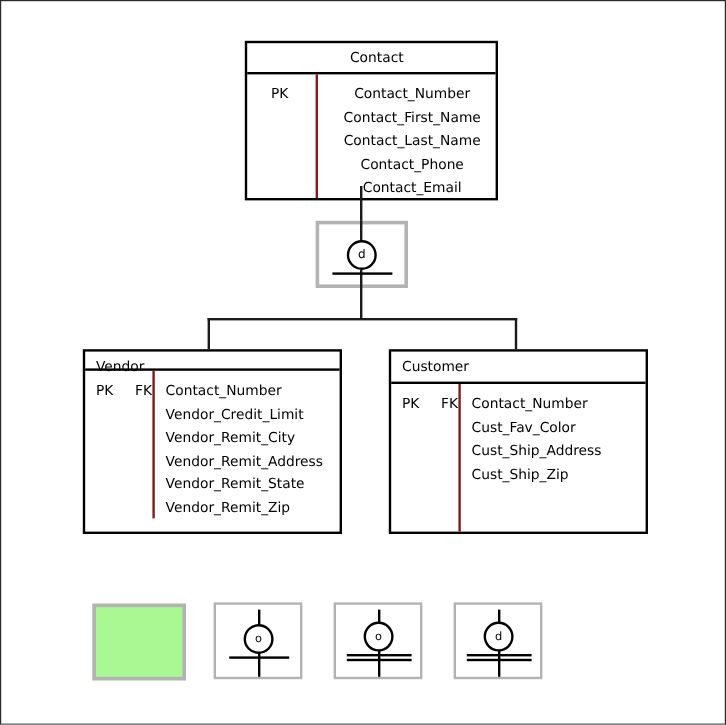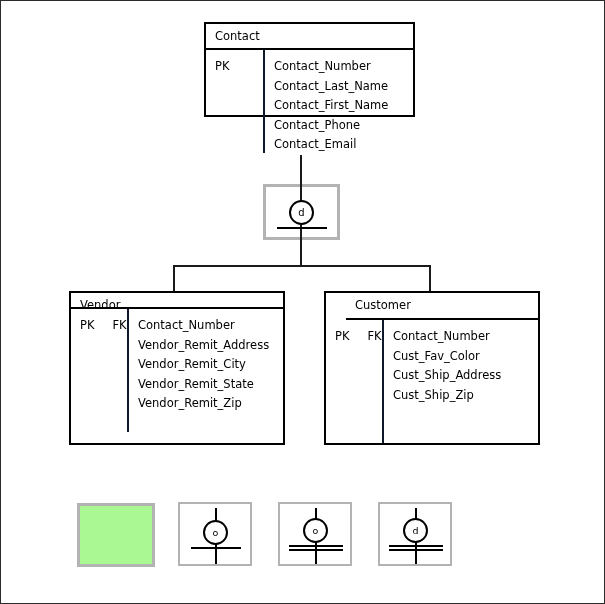--- a/index.html
+++ b/index.html
@@ -35,21 +35,21 @@
     color: #000000;
     line-height: 14px;
     white-space: nowrap;
   }
   .entity-body {
     display: flex;
     box-sizing: border-box;
   }
   .key-col {
     box-sizing: border-box;
-    border-right: 2px solid #0f172a;
+    border-right: 2px solid #7f1d1d;
     padding: 7px 12px 7px 9px;
     font-size: 11.5px;
     line-height: 19.5px;
     color: #000000;
     white-space: nowrap;
     flex: 0 0 auto;
   }
   .key-col .k {
     display: inline-block;
   }
@@ -149,30 +149,30 @@
     width: 2px;
     background: #000000;
     z-index: 1;
   }
 </style>
 </head>
 <body>
 
 <div id="canvas">
 
-  <div class="entity" style="left:203px; top:21px; width:211px; height:95px;">
+  <div class="entity" style="left:203px; top:33px; width:211px; height:133px;text-align:center;">
     <div class="entity-title" style="height:26px;">Contact</div>
     <div class="entity-body" style="height:103px;">
       <div class="key-col" style="width:59px;">
         <span class="k">PK</span>
       </div>
       <div class="attr-col">
         <span class="row">Contact_Number</span>
+        <span class="row">Contact_First_Name</span>
         <span class="row">Contact_Last_Name</span>
-        <span class="row">Contact_First_Name</span>
         <span class="row">Contact_Phone</span>
         <span class="row">Contact_Email</span>
       </div>
     </div>
   </div>
 
   <div class="line-v" style="left:299px; top:154px; height:32px;"></div>
 
   <div class="spec-box" style="left:262px; top:183px; width:77px; height:56px;"></div>
   <div class="spec-stem" style="left:299px; top:183px; height:17px;"></div>
@@ -185,30 +185,31 @@
   <div class="line-v" style="left:428px; top:264px; height:27px;"></div>
 
   <div class="entity" style="left:68px; top:290px; width:216px; height:154px;">
     <div class="entity-title" style="height:16px;">Vendor</div>
     <div class="entity-body" style="height:123px;">
       <div class="key-col" style="width:58px;">
         <span class="k">PK</span><span class="k">FK</span>
       </div>
       <div class="attr-col">
         <span class="row">Contact_Number</span>
+        <span class="row">Vendor_Credit_Limit</span>
+        <span class="row">Vendor_Remit_City</span>
         <span class="row">Vendor_Remit_Address</span>
-        <span class="row">Vendor_Remit_City</span>
         <span class="row">Vendor_Remit_State</span>
         <span class="row">Vendor_Remit_Zip</span>
       </div>
     </div>
   </div>
 
   <div class="entity" style="left:323px; top:290px; width:216px; height:154px;">
-    <div class="entity-title" style="height:27px;margin-left:20px;">Customer</div>
+    <div class="entity-title" style="height:27px;">Customer</div>
     <div class="entity-body" style="height:123px;">
       <div class="key-col" style="width:58px;">
         <span class="k">PK</span><span class="k">FK</span>
       </div>
       <div class="attr-col">
         <span class="row">Contact_Number</span>
         <span class="row">Cust_Fav_Color</span>
         <span class="row">Cust_Ship_Address</span>
         <span class="row">Cust_Ship_Zip</span>
       </div>

